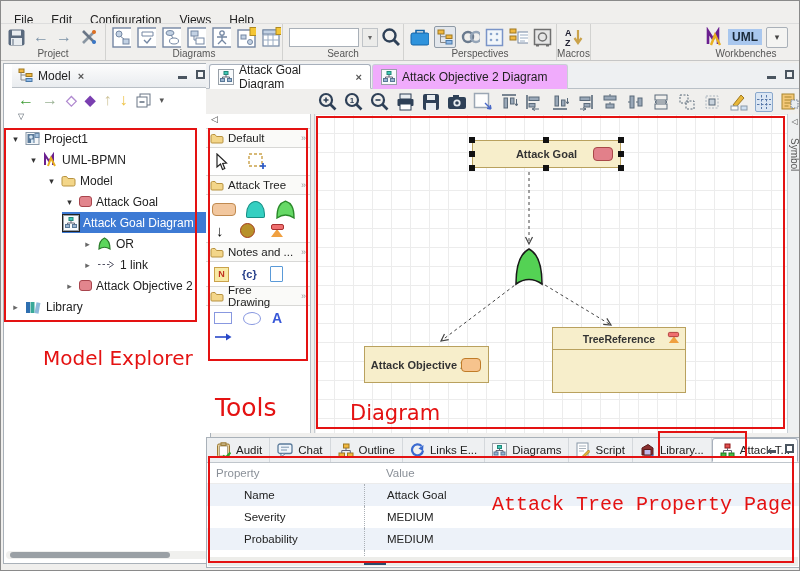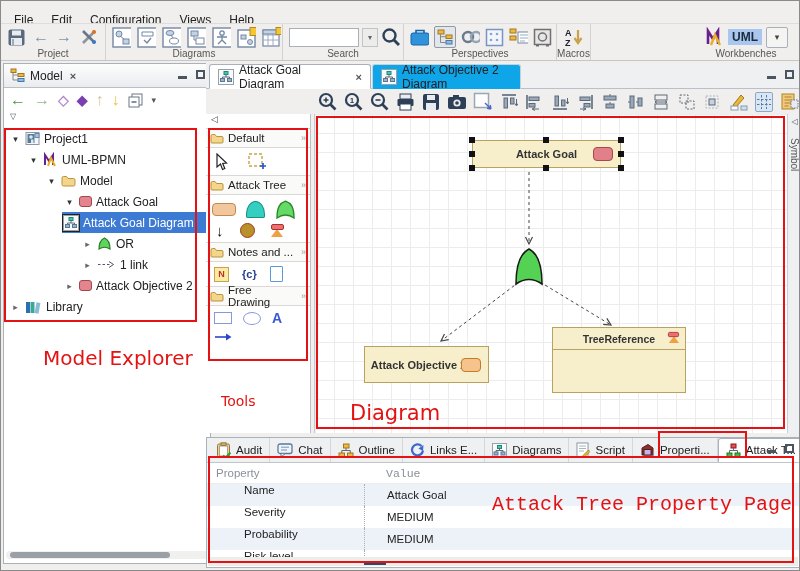--- a/index.html
+++ b/index.html
@@ -21,37 +21,37 @@
   .wb-val{background:#a9c7ee;color:#1a2a3a;font-size:12px;font-weight:bold;padding:1px 4px;}
   .wb-drop{width:22px;height:21px;border:1px solid #a9b0b8;background:#f4f4f2;border-radius:2px;display:inline-flex;align-items:center;justify-content:center;color:#444;font-size:9px;}
   
   .panel{position:absolute;background:#fff;border:1px solid #a9b1b9;}
   .phead{position:relative;height:24px;background:linear-gradient(#fdfdfd,#e9ecef);border-bottom:1px solid #b9bfc5;display:flex;align-items:center;padding:0 6px;gap:5px;}
   .winbtns{position:absolute;right:5px;top:6px;display:flex;gap:9px;align-items:center;}
   .btn-min{width:9px;height:3px;background:#4a5560;margin-top:6px;}
   .btn-max{width:9px;height:9px;border:2px solid #4a5560;}
   .closex{color:#555;font-weight:bold;font-size:11px;margin-left:2px;}
   
-  #model-panel{left:2px;top:62px;width:208px;height:501px;}
+  #model-panel{left:2px;top:62px;width:208px;height:501px;padding-left:8px;}
   .mtoolbar{display:flex;align-items:center;gap:8px;height:24px;padding:0 6px;border-bottom:none;}
   .mchevron{height:14px;padding:0 6px;color:#4a5560;font-size:8px;}
   .tree{position:absolute;left:0;top:64px;right:0;bottom:20px;overflow:hidden;}
   .trow{position:relative;height:21px;display:flex;align-items:center;gap:4px;white-space:nowrap;}
   .twist{width:11px;text-align:center;font-size:9px;color:#333;flex:none;}
   .twist.closed{color:#666;}
   .tlabel2{font-size:12px;}
   .selrow{position:absolute;left:58px;right:4px;top:0;height:21px;background:#3d7ad4;color:#fff;display:flex;align-items:center;gap:4px;padding-left:1px;overflow:hidden;}
   .focus-ico{outline:1px solid #222;background:#cfe0f2;}
   .hscroll{position:absolute;left:2px;right:2px;bottom:4px;height:8px;background:#f0f0ee;border-radius:4px;}
   .hscroll .thumb{position:absolute;left:4px;top:1px;width:160px;height:6px;background:#9aa0a5;border-radius:3px;}
   
   .editor-tabs{position:absolute;left:205px;top:62px;right:0;height:26px;background:#eef0f2;border-bottom:1px solid #b9c0c7;}
   .etab{position:absolute;top:1px;height:25px;display:flex;align-items:center;gap:5px;padding:0 8px;font-size:12px;border-radius:3px 3px 0 0;}
   .etab.active{left:3px;width:162px;background:#fff;border:1px solid #a8b0bc;border-bottom:1px solid #fff;}
-  .etab.inactive{left:166px;width:149px;background:#0ea5e9;border:1px solid #c9cfd6;border-bottom:none;}
+  .etab.inactive{left:166px;width:196px;background:#f0abfc;border:1px solid #c9cfd6;border-bottom:none;}
   
   .dia-toolbar{position:absolute;left:205px;top:88px;right:0;height:25px;background:#f0efed;display:flex;align-items:center;gap:7px;padding-left:112px;}
   .dico{display:inline-flex;align-items:center;justify-content:center;width:19px;height:20px;}
   .dico.active-grid{background:#dbe6f3;border:1px solid #8aa8cc;border-radius:2px;}
   
   #palette{position:absolute;left:205px;top:113px;width:105px;height:319px;background:#fff;border-right:1px solid #b9c0c7;}
   .pal-collapse{height:14px;padding-left:5px;color:#444;font-size:9px;}
   .psec{height:20px;background:#fafaf8;border-top:1px solid #d8d8d6;border-bottom:1px solid #d8d8d6;display:flex;align-items:center;gap:4px;padding:0 4px;font-size:11.5px;}
   .psec .pin{margin-left:auto;color:#999;font-size:9px;}
   .prow{display:flex;align-items:center;gap:14px;padding:4px 8px;}
@@ -87,21 +87,21 @@
   .collapse-tri{font-size:8px;color:#555;display:block;text-align:center;margin-top:3px;}
   
   #bottom-panel{left:205px;top:436px;width:594px;height:131px;}
   .btabs{position:relative;height:25px;background:#eef0f2;border-bottom:1px solid #c0c6cc;display:flex;align-items:flex-end;padding-left:2px;}
   .btab{height:24px;display:flex;align-items:center;gap:5px;padding:0 7px;font-size:11.5px;border-right:1px solid #d4d8dc;white-space:nowrap;}
   .btab.active{background:#fff;border:1px solid #a8b0bc;border-bottom:1px solid #fff;border-radius:3px 3px 0 0;}
   .ptable{position:absolute;left:0;top:25px;right:0;bottom:0;background:#fff;overflow:hidden;}
   .prow-h{height:21px;display:flex;align-items:center;color:#8a9098;font-size:11.5px;border-bottom:1px solid #ececec;}
   .pcell-l{width:157px;padding-left:9px;flex:none;}
   .pcell-v{flex:1;padding-left:22px;border-left:1px dotted #aab0b6;height:100%;display:flex;align-items:center;}
-  .prow-d{height:22px;display:flex;align-items:flex-start;font-size:11.5px;color:#222;}
+  .prow-d{height:22px;display:flex;align-items:center;font-size:11.5px;color:#222;}
   .prow-d .pcell-l{padding-left:37px;}
   .prow-d:nth-child(even){background:#edf2f9;}
   .bscroll{position:absolute;left:1px;right:1px;bottom:1px;height:9px;background:#ededea;}
   .bscroll .thumb{position:absolute;left:156px;bottom:1px;width:22px;height:4px;background:#2a4a6a;}
   
   .redbox{position:absolute;border:2px solid #e41212;pointer-events:none;}
   .redlabel{position:absolute;color:#e41212;font-family:"DejaVu Sans",sans-serif;pointer-events:none;white-space:nowrap;}
   svg{display:block;}
 </style>
 </head>
@@ -799,21 +799,21 @@
         <span>Script</span>
       </span>
       <span class="btab">
         <span>
             <svg width="15" height="15">
               <path d="M2,5 L8,1.5 L13,5 L13,12 L2,12 Z" fill="#8a3030" stroke="#5a1a1a"></path>
               <rect x="4" y="6.5" width="7" height="5.5" fill="#c0b8e8" stroke="#5a1a1a"></rect>
               <path d="M12,12 q2,1.5 0.5,3" stroke="#3a6ad0" stroke-width="1.6" fill="none"></path>
             </svg>
           </span>
-        <span>Properti...</span>
+        <span>Library...</span>
       </span>
       <span class="btab active">
         <span>
             <svg width="15" height="15">
               <rect x="5" y="1" width="5" height="4" fill="#e05050" stroke="#901818"></rect>
               <rect x="1" y="10" width="5" height="4" fill="#48b848" stroke="#1a7a1a"></rect>
               <rect x="9" y="10" width="5" height="4" fill="#48b848" stroke="#1a7a1a"></rect>
               <path d="M7.5,5 v2.5 M3.5,10 v-2.5 h8 v2.5" stroke="#667" fill="none"></path>
             </svg>
           </span>
@@ -822,21 +822,21 @@
       </span>
       <span class="winbtns" style="top:6px;">
         <span class="btn-min"></span>
         <span class="btn-max"></span>
       </span>
     </div>
 
     <div class="ptable">
       <div class="prow-h">
         <span class="pcell-l">Property</span>
-        <span class="pcell-v" style="border-left:none;font-family:Liberation Mono, monospace;">Value</span>
+        <span class="pcell-v" style="border-left:none;">Value</span>
       </div>
       <div class="prow-d">
         <span class="pcell-l">Name</span>
         <span class="pcell-v">Attack Goal</span>
       </div>
       <div class="prow-d">
         <span class="pcell-l">Severity</span>
         <span class="pcell-v">MEDIUM</span>
       </div>
       <div class="prow-d">
@@ -853,17 +853,17 @@
     </div>
   </div>
 
   <div class="redbox" style="left:3px;top:127px;width:193px;height:194px;"></div>
   <div class="redbox" style="left:207px;top:127px;width:100px;height:233px;"></div>
   <div class="redbox" style="left:315px;top:115px;width:469px;height:313px;"></div>
   <div class="redbox" style="left:207px;top:455px;width:586px;height:107px;"></div>
   <div class="redbox" style="left:657px;top:430px;width:89px;height:27px;border-bottom:none;"></div>
 
   <div class="redlabel" style="left:42px;top:345px;font-size:20px;">Model Explorer</div>
-  <div class="redlabel" style="left:220px;top:392px;font-size:14px;">Tools</div>
+  <div class="redlabel" style="left:214px;top:392px;font-size:25px;">Tools</div>
   <div class="redlabel" style="left:349px;top:400px;font-size:21px;">Diagram</div>
   <div class="redlabel" style="left:491px;top:492px;font-size:20px;font-family:Liberation Mono, monospace;">Attack Tree Property Page</div>
 
 </div>
 
 </body></html>

